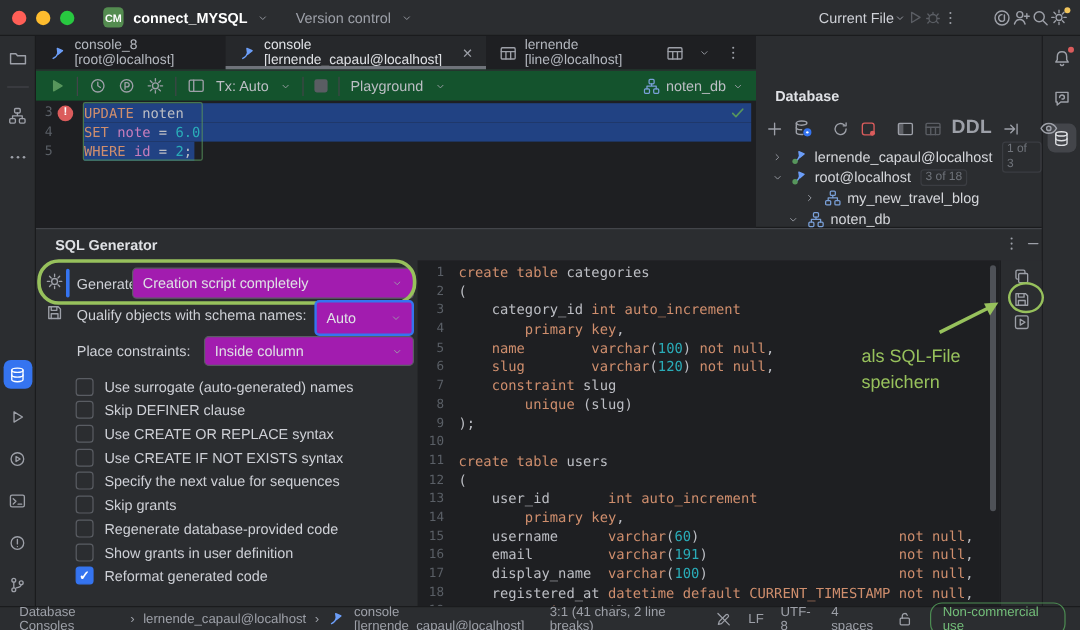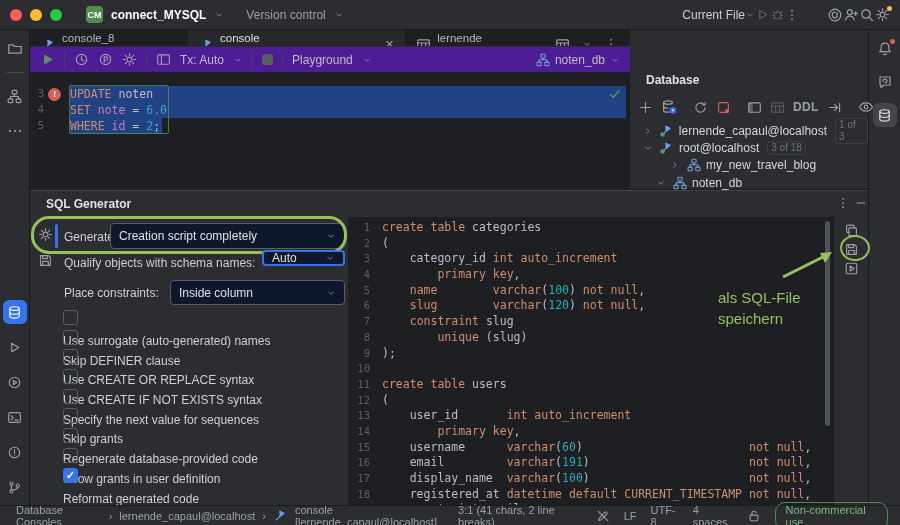--- a/index.html
+++ b/index.html
@@ -42,29 +42,29 @@
   .tab{position:relative;display:flex;align-items:center;gap:6px;padding:0 11px;color:#b4b8bf;font-size:11.5px;}
   .tab.active{background:#26282b;color:#dfe1e5;}
   .tab.active::after{content:"";position:absolute;left:0;right:0;bottom:0;height:3px;background:#6f737a;}
   .tab .close{color:#9da0a8;font-size:11px;margin-left:2px;}
   .tab-actions{margin-left:auto;display:flex;align-items:center;gap:12px;padding-right:12px;}
 
   
   .db-panel{left:630px;top:30px;width:238px;height:160px;background:#2b2d30;border-bottom:1px solid #1a1b1d;}
   .db-title{height:28px;display:flex;align-items:center;padding:0 16px;color:#dfe1e5;font-weight:bold;margin-top:36px;}
   .db-toolbar{height:26px;display:flex;align-items:center;gap:8px;padding:0 8px;}
-  .ddl-txt{font-size:12px;font-weight:bold;color:#9da0a8;letter-spacing:.3px;}
+  .ddl-txt{font-size:16px;font-weight:bold;color:#9da0a8;letter-spacing:.3px;}
   .db-tree{padding-top:2px;}
   .tree-row{height:17.3px;display:flex;align-items:center;gap:4px;color:#d5d7db;font-size:12px;}
   .tree-chev{width:12px;display:flex;justify-content:center;color:#9da0a8;}
   .tree-ic{width:17px;display:flex;justify-content:center;position:relative;}
   .badge{font-size:10px;color:#6f737a;border:1px solid #3b3d42;border-radius:3px;padding:0 3px;margin-left:4px;line-height:12px;}
 
   
-  .ed-toolbar{left:30px;top:46px;width:600px;height:26px;background:#4c1d95;border-top:1px solid #2b2d30;
+  .ed-toolbar{left:30px;top:58px;width:600px;height:26px;background:#14532d;border-top:1px solid #2b2d30;
               display:flex;align-items:center;gap:9px;padding:0 10px;color:#bcbec4;}
   .stop-sq{width:11px;height:11px;border-radius:2px;background:#5a5d63;}
   .schema-widget{margin-left:auto;display:flex;align-items:center;gap:5px;color:#bcbec4;}
 
   
   .editor{left:30px;top:84px;width:600px;height:106px;background:#1e1f22;font-family:"DejaVu Sans Mono",monospace;
           font-size:11.5px;}
   .sel-rect{position:absolute;background:#214283;}
   .stmt-frame{position:absolute;border:1px solid rgba(87,150,92,.75);border-radius:2px;}
   .ed-rows{position:absolute;inset:0;}
@@ -83,29 +83,29 @@
   .sg-title{position:absolute;left:16px;top:0;height:26px;display:flex;align-items:center;color:#dfe1e5;font-weight:bold;}
   .sg-hd-ic{position:absolute;top:5px;color:#9da0a8;}
   .sg-code-bg{position:absolute;left:318px;top:26px;width:485px;height:289px;background:#1e1f22;overflow:hidden;}
   .gen-line{display:flex;height:15.7px;line-height:15.7px;font-family:"DejaVu Sans Mono",monospace;font-size:11.5px;}
   .gen-num{width:34px;padding-right:12px;text-align:right;color:#5a5f66;font-size:10.5px;flex:none;}
   .gen-code{white-space:pre;}
   .sg-rail{position:absolute;left:803px;top:26px;width:35px;height:289px;background:#2b2d30;border-left:1px solid #1a1b1d;}
   .sg-rail .ic{position:absolute;left:10px;}
   .sg-scroll{position:absolute;left:795px;top:30px;width:5px;height:205px;background:#4e5157;border-radius:3px;}
   .opt-label{position:absolute;color:#ced0d6;}
-  .dropdown{position:absolute;background:#0f172a;border:1px solid #5a5d63;border-radius:4px;display:flex;
+  .dropdown{position:absolute;background:#a21caf;border:1px solid #5a5d63;border-radius:4px;display:flex;
             align-items:center;padding:0 8px;color:#dfe1e5;}
   .dropdown .dd-chev{margin-left:auto;color:#9da0a8;}
   .dropdown.focus{border:2px solid #3574f0;}
   .accent-bar{position:absolute;left:25px;top:33px;width:3px;height:24px;background:#3574f0;border-radius:2px;}
   .hl-ellipse{position:absolute;border:3px solid #97c15c;border-radius:18px;pointer-events:none;}
   .hl-circle{position:absolute;border:2.5px solid #97c15c;border-radius:50%;pointer-events:none;}
   .cb-col{position:absolute;left:0;top:119px;width:318px;}
-  .cb-row{height:19.7px;display:flex;align-items:flex-start;padding-left:33px;gap:9px;color:#ced0d6;flex-direction:column;}
+  .cb-row{height:19.7px;display:flex;align-items:flex-end;padding-left:33px;gap:9px;color:#ced0d6;}
   .cb-box{width:15px;height:15px;border:1.5px solid #5a5d63;border-radius:3px;flex:none;}
   .cb-box.on{background:#3574f0;border-color:#3574f0;color:#fff;font-size:11px;display:flex;
              align-items:center;justify-content:center;font-weight:bold;}
   .annot-text{position:absolute;left:688px;top:96px;color:#97c15c;font-size:15px;font-weight:500;line-height:21px;}
   .annot-svg{position:absolute;inset:0;pointer-events:none;}
 
   
   .statusbar{left:0;top:505px;width:900px;height:20px;background:#2b2d30;border-top:1px solid #1a1b1d;
              display:flex;align-items:center;padding:0 12px 0 16px;color:#9da0a8;font-size:11px;}
   .crumbs{display:flex;align-items:center;gap:7px;}
@@ -614,21 +614,21 @@
       <span>Creation script completely</span>
       <span class="dd-chev ic">
           <svg width="10" height="10" viewBox="0 0 16 16" fill="none" stroke="currentColor" stroke-width="1.2" stroke-linecap="round" stroke-linejoin="round">
             <path d="M4.5 6.5 8 10l3.5-3.5"></path>
           </svg>
         </span>
     </div>
     <div class="hl-ellipse" style="left:1px;top:25px;width:316px;height:38px"></div>
 
     <span class="opt-label" style="left:34px;top:65px">Qualify objects with schema names:</span>
-    <div class="dropdown focus" style="left:232px;top:59px;width:83px;height:16px">
+    <div class="dropdown focus" style="left:232px;top:59px;width:83px;height:30px">
       <span>Auto</span>
       <span class="dd-chev ic">
           <svg width="10" height="10" viewBox="0 0 16 16" fill="none" stroke="currentColor" stroke-width="1.2" stroke-linecap="round" stroke-linejoin="round">
             <path d="M4.5 6.5 8 10l3.5-3.5"></path>
           </svg>
         </span>
     </div>
 
     <span class="opt-label" style="left:34px;top:95px">Place constraints:</span>
     <div class="dropdown" style="left:140px;top:89px;width:175px;height:25px">

